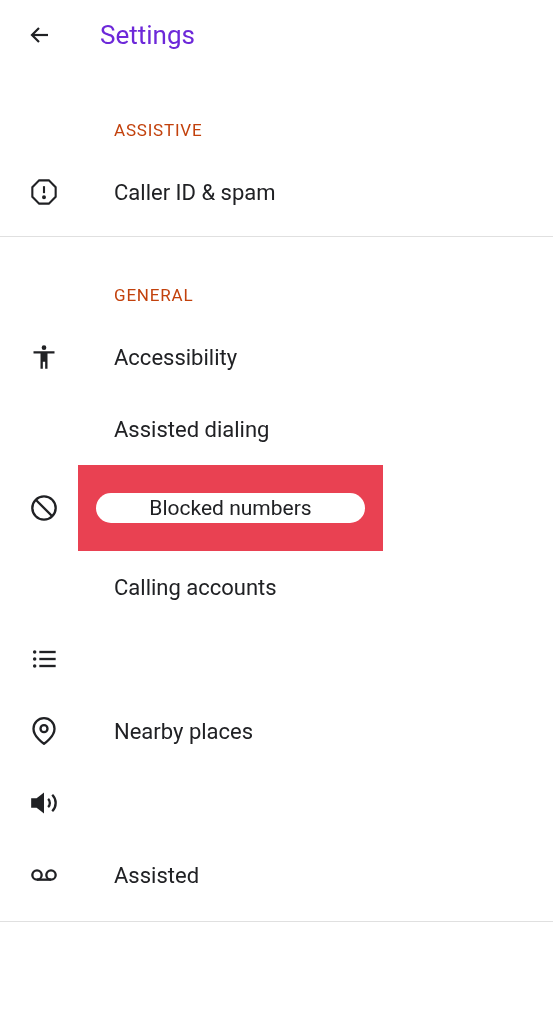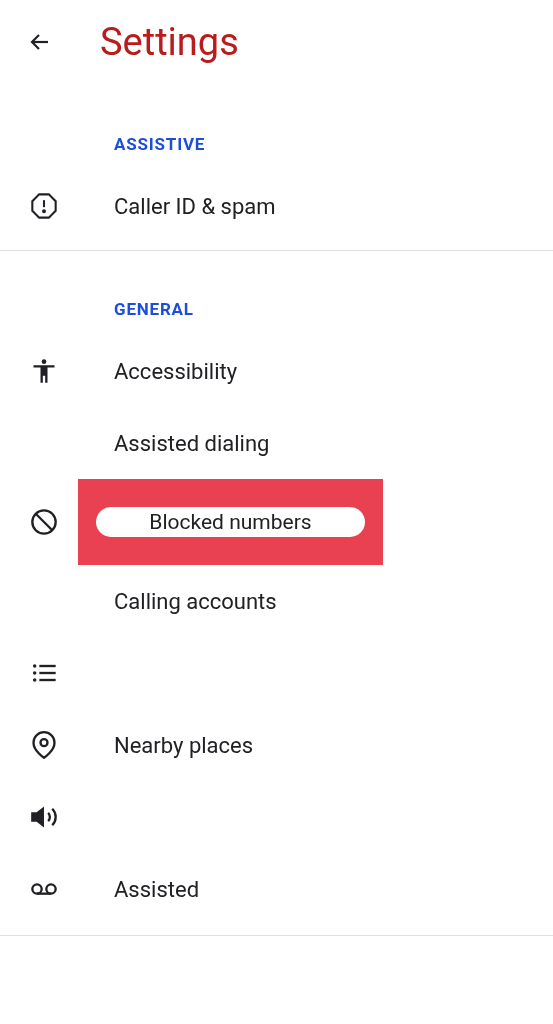--- a/index.html
+++ b/index.html
@@ -18,29 +18,29 @@
     }
     .back-arrow {
       width: 24px;
       height: 24px;
       display: flex;
       align-items: center;
       justify-content: center;
       cursor: pointer;
     }
     .page-title {
-      font-size: 38px;
+      font-size: 26px;
       font-weight: 400;
-      color: #b91c1c;
+      color: #6d28d9;
     }
     .section-header {
       font-size: 17px;
-      font-weight: 700;
+      font-weight: 400;
       letter-spacing: 0.8px;
-      color: #1d4ed8;
+      color: #c2410c;
       padding: 48px 16px 16px 114px;
     }
     .section-header.first {
       padding-top: 50px;
     }
     .list-item {
       display: flex;
       align-items: center;
       padding: 22px 16px 22px 30px;
       gap: 56px;

